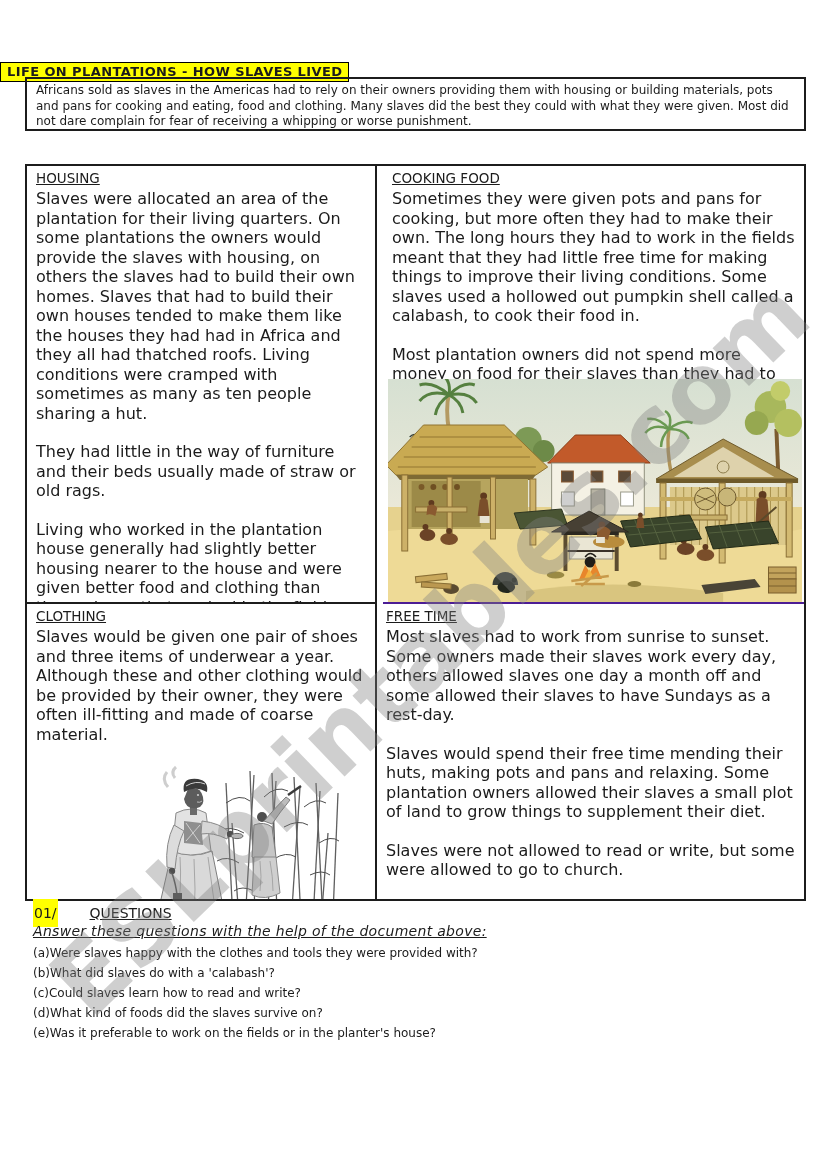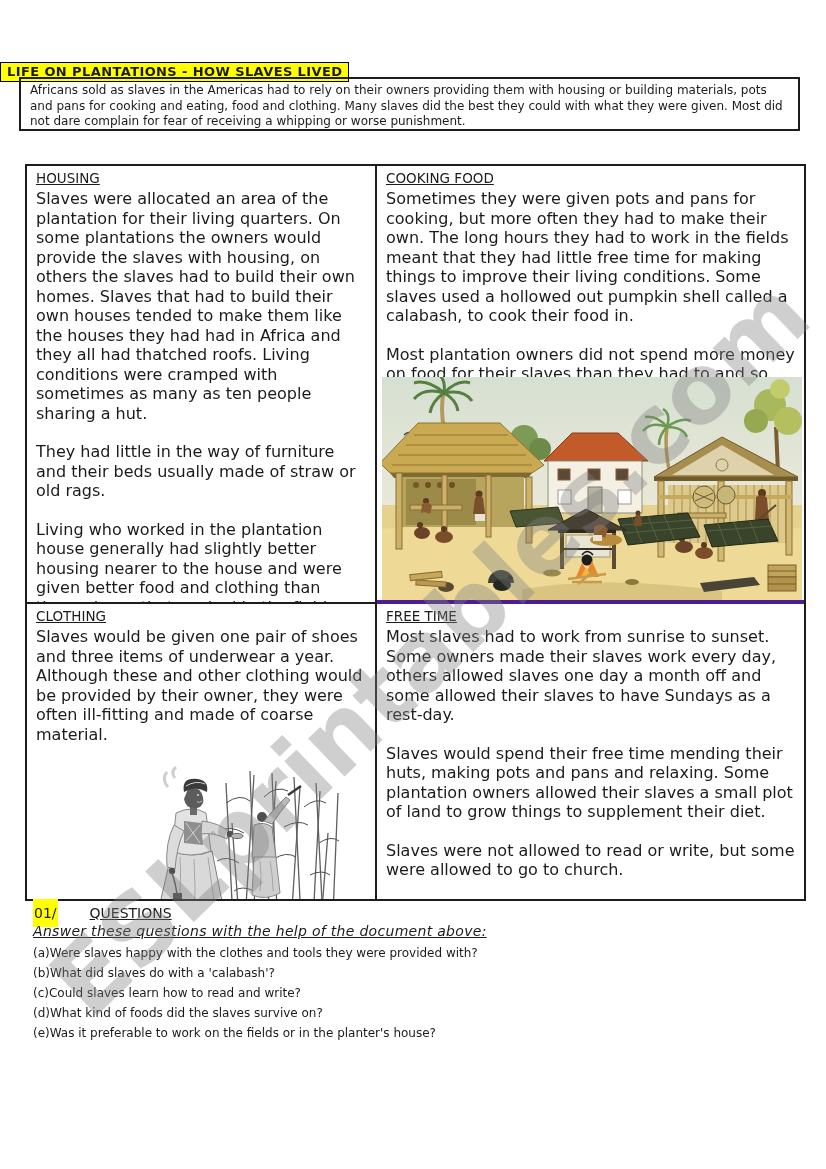--- a/index.html
+++ b/index.html
@@ -8,31 +8,31 @@
     font-family:"DejaVu Sans",sans-serif;color:#1b1b1b;overflow:hidden;
   }
   
   .title-wrap{position:absolute;top:37px;left:0;width:730px;margin-top:24px;}
   .title-box{
     display:inline-block;background:#ffff00;border:1px solid #000;
     font-size:13px;font-weight:bold;letter-spacing:.4px;padding:1px 6px 2px 6px;
   }
   
   .intro-box{
-    position:absolute;left:19px;top:77px;width:781px;height:54px;box-sizing:border-box;
+    position:absolute;left:25px;top:77px;width:781px;height:54px;box-sizing:border-box;
     border:2px solid #1c1c1c;padding:4px 9px;font-size:12px;line-height:15.5px;
   }
   
   .main-table{
     position:absolute;left:25px;top:164px;width:781px;height:737px;box-sizing:border-box;
     border:2px solid #1c1c1c;display:grid;grid-template-columns:350px 1fr;grid-template-rows:438px 1fr;
   }
   .cell{box-sizing:border-box;padding:3px 9px 0 9px;overflow:hidden;}
   .cell-tl{border-right:2px solid #1c1c1c;border-bottom:2px solid #1c1c1c;}
-  .cell-tr{border-bottom:4px solid #4c1d95;position:relative;}
+  .cell-tr{border-bottom:2px solid #4c1d95;position:relative;margin-left:6px;}
   .cell-bl{border-right:2px solid #1c1c1c;}
   .sec-head{font-size:13.5px;text-decoration:underline;margin:1px 0 3px 0;}
   .para{font-size:16px;line-height:19.5px;margin:0 0 19px 0;}
   .para:last-child{margin-bottom:0;}
   
   .painting{position:absolute;left:5px;right:2px;bottom:0;height:223px;}
   .painting svg{width:100%;height:100%;display:block;}
   
   .engraving{width:230px;height:182px;margin:10px 0 0 78px;}
   .engraving svg{width:100%;height:100%;display:block;}

